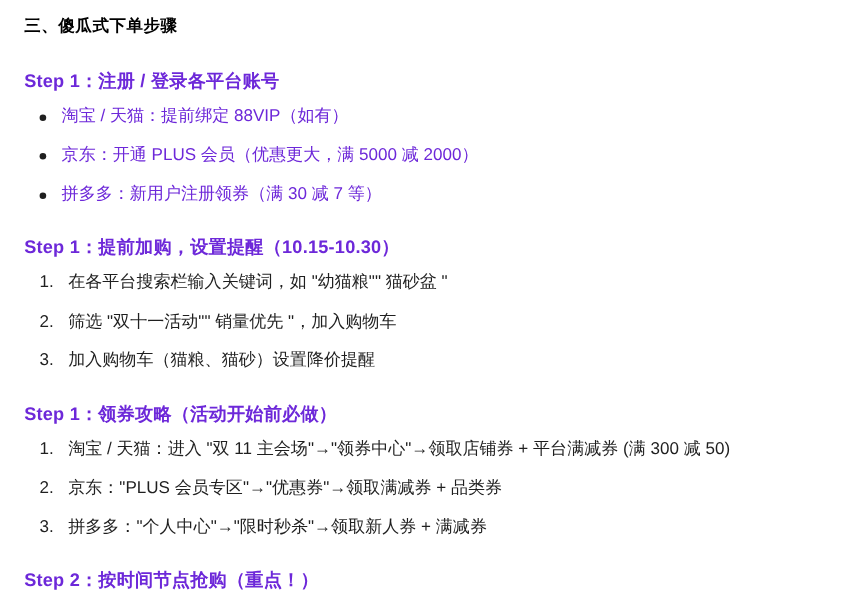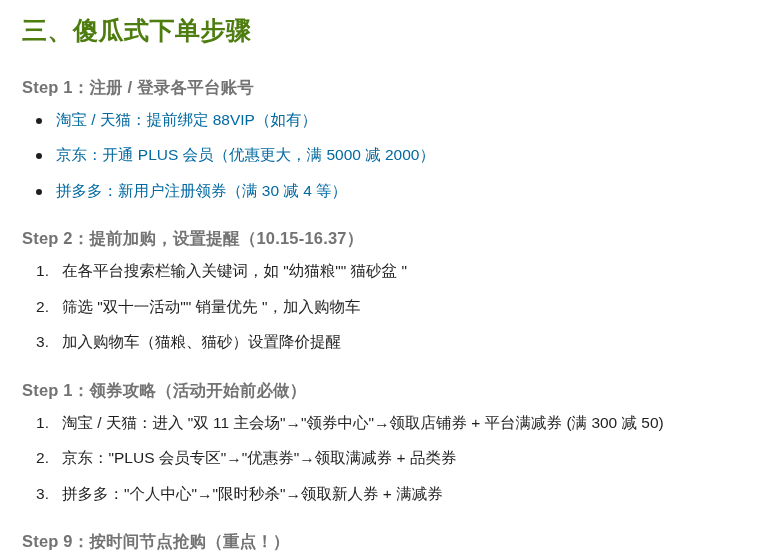--- a/index.html
+++ b/index.html
@@ -13,46 +13,46 @@
     overflow: hidden;
     font-family: "Liberation Sans", "DejaVu Sans", sans-serif;
     color: #1a1a1a;
     -webkit-font-smoothing: antialiased;
   }
   .page {
     padding: 8px 16px 0 22px;
     box-sizing: border-box;
   }
   h2.section-title {
-    font-size: 25px;
+    font-size: 15px;
     font-weight: bold;
     margin: 6px 0 0 0;
     letter-spacing: 0.5px;
-    color: #4d7c0f;
+    color: #000000;
     font-family: Liberation Serif, serif;
   }
   h3.step-title {
     font-size: 16.5px;
     font-weight: bold;
     margin: 26px 0 0 0;
-    color: #737373;
+    color: #6d28d9;
     letter-spacing: 0.2px;
   }
   ul.bullets {
     list-style: none;
     margin: 10px 0 0 0;
     padding: 0 0 0 12px;
   }
   ul.bullets li {
     position: relative;
     font-size: 15.5px;
     line-height: 1.45;
     margin: 0 0 13px 0;
     padding-left: 22px;
-    color: #0369a1;
+    color: #6d28d9;
   }
   ul.bullets li::before {
     content: "";
     position: absolute;
     left: 2px;
     top: 9px;
     width: 6px;
     height: 6px;
     border-radius: 50%;
     background: #1f1f1f;
@@ -88,39 +88,39 @@
 
 <div class="page">
 
   <h2 class="section-title">三、傻瓜式下单步骤</h2>
 
   <div class="step-block">
     <h3 class="step-title">Step 1：注册 / 登录各平台账号</h3>
     <ul class="bullets">
       <li>淘宝 / 天猫：提前绑定 88VIP（如有）</li>
       <li>京东：开通 PLUS 会员（优惠更大，满 5000 减 2000）</li>
-      <li>拼多多：新用户注册领券（满 30 减 4 等）</li>
+      <li>拼多多：新用户注册领券（满 30 减 7 等）</li>
     </ul>
   </div>
 
   <div class="step-block">
-    <h3 class="step-title">Step 2：提前加购，设置提醒（10.15-16.37）</h3>
+    <h3 class="step-title">Step 1：提前加购，设置提醒（10.15-10.30）</h3>
     <ol class="numbers">
       <li>在各平台搜索栏输入关键词，如 "幼猫粮"" 猫砂盆 "</li>
       <li>筛选 "双十一活动"" 销量优先 "，加入购物车</li>
       <li>加入购物车（猫粮、猫砂）设置降价提醒</li>
     </ol>
   </div>
 
   <div class="step-block">
     <h3 class="step-title">Step 1：领券攻略（活动开始前必做）</h3>
     <ol class="numbers">
       <li>淘宝 / 天猫：进入 "双 11 主会场"→"领券中心"→领取店铺券 + 平台满减券 (满 300 减 50)</li>
       <li>京东："PLUS 会员专区"→"优惠券"→领取满减券 + 品类券</li>
       <li>拼多多："个人中心"→"限时秒杀"→领取新人券 + 满减券</li>
     </ol>
   </div>
 
   <div class="step-block">
-    <h3 class="step-title">Step 9：按时间节点抢购（重点！）</h3>
+    <h3 class="step-title">Step 2：按时间节点抢购（重点！）</h3>
   </div>
 
 </div>
 
 </body></html>

